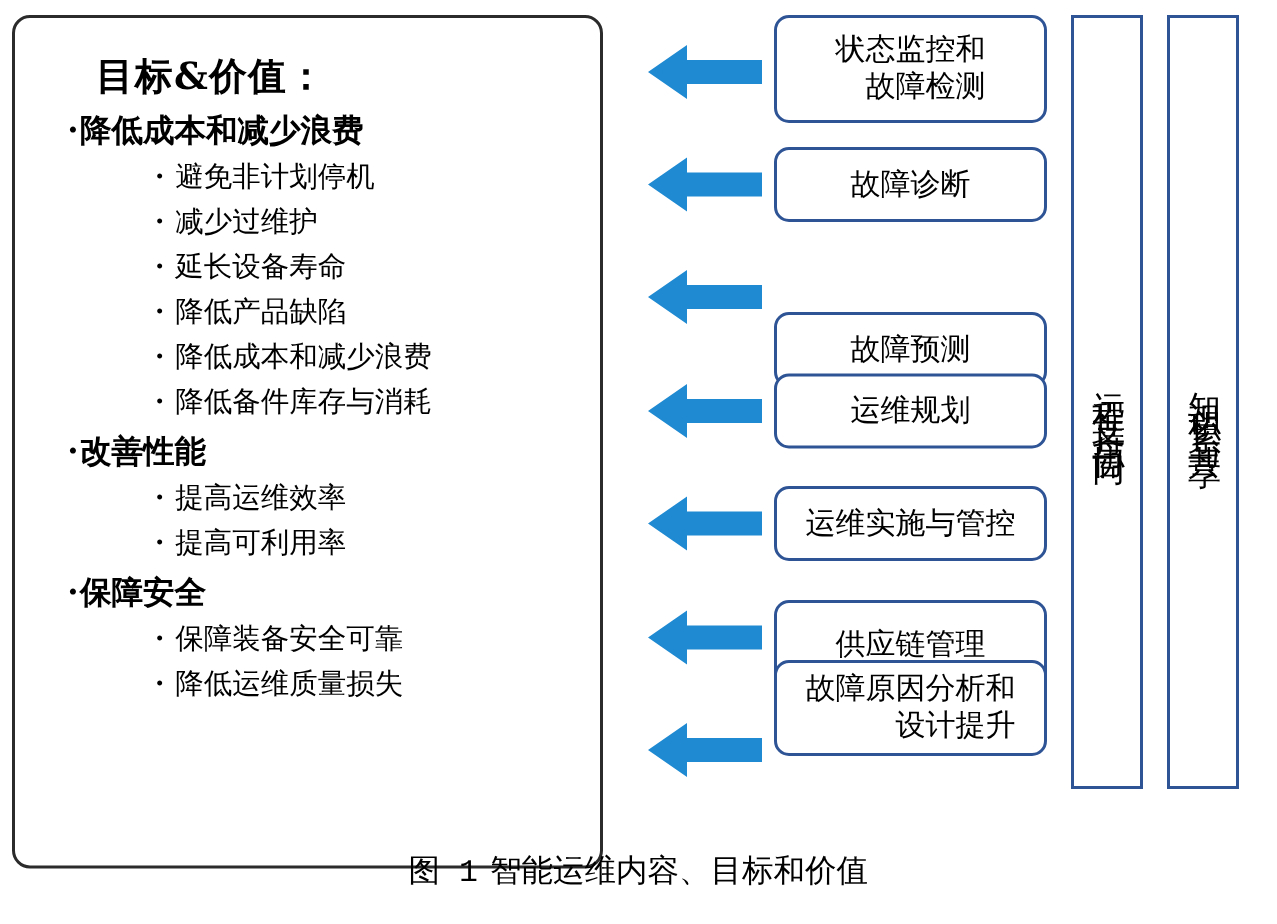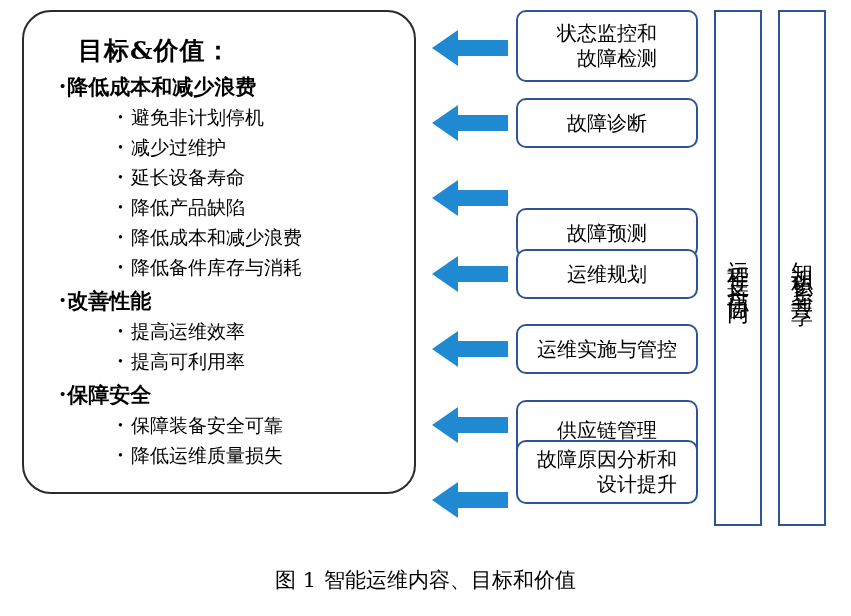--- a/index.html
+++ b/index.html
@@ -20,26 +20,26 @@
     position: absolute;
     left: 0;
     top: 0;
     width: 851px;
     height: 560px;
   }
 
   
   .goals-panel {
     position: absolute;
-    left: 22px;
+    left: 8px;
     top: 10px;
     width: 394px;
-    height: 484px;
+    height: 569px;
     border: 2px solid #2b2b2b;
-    border-radius: 29px;
+    border-radius: 12px;
     box-sizing: border-box;
     background: #ffffff;
   }
   .goals-inner {
     position: absolute;
     left: 36px;
     top: 22px;
     right: 14px;
   }
   .goals-title {
@@ -127,21 +127,21 @@
   
   .caption {
     position: absolute;
     left: 0;
     top: 566px;
     width: 851px;
     text-align: center;
     font-family: "DejaVu Serif", "Liberation Serif", serif;
     font-size: 21px;
   }
-  .caption .fig-no { margin-right: 8px; }
+  .caption .fig-no { margin-right: 8px; font-family: Liberation Mono, monospace; }
 </style>
 </head>
 <body>
 
 <div id="diagram">
 
   <div class="goals-panel">
     <div class="goals-inner">
       <div class="goals-title">目标&amp;价值：</div>
 

